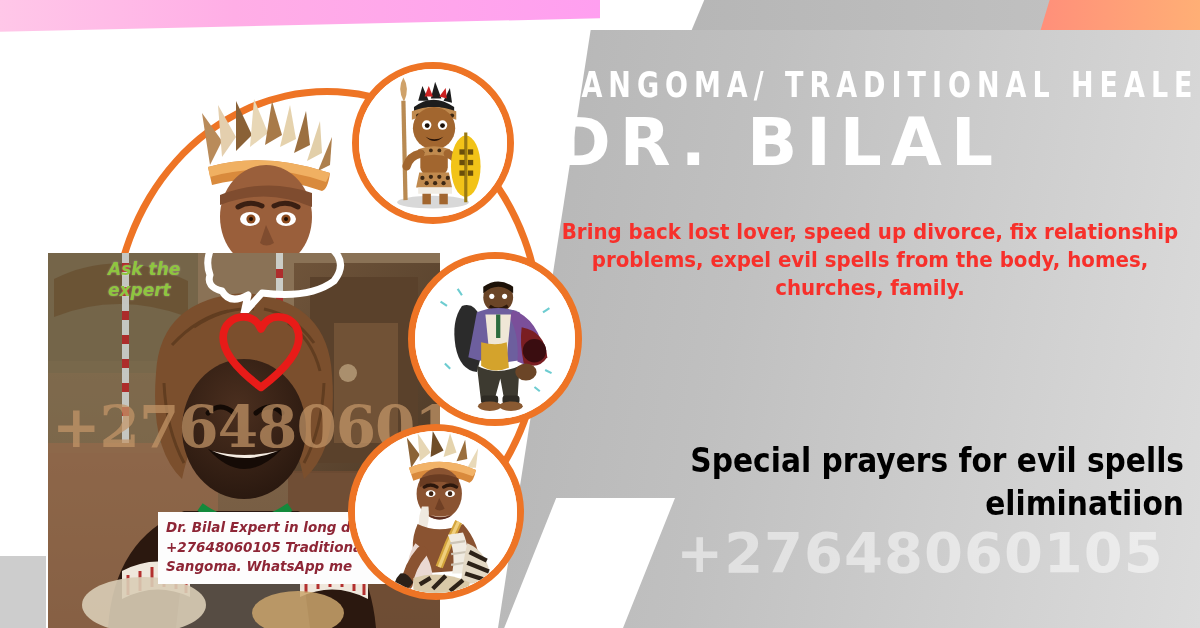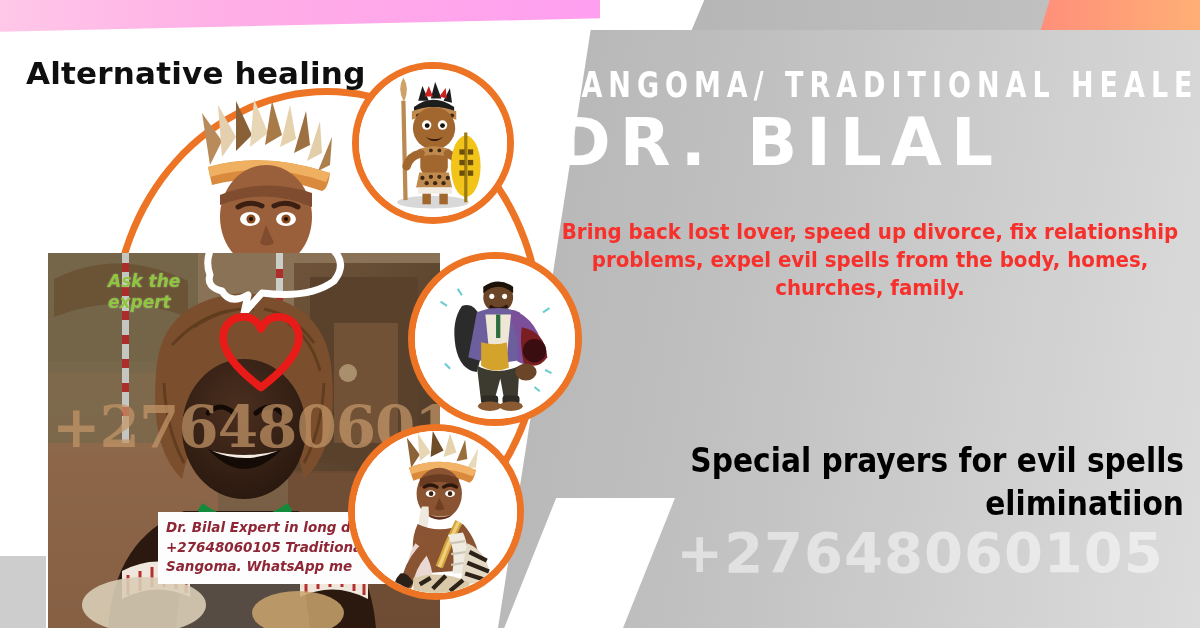--- a/index.html
+++ b/index.html
@@ -106,21 +106,21 @@
     overflow:hidden;z-index:5;background:#7a5a44;
   }
   .photo-bg{position:absolute;inset:0;}
   .heart{
     position:absolute;left:170px;top:60px;width:86px;height:80px;z-index:3;
   }
   .bubble{
     position:absolute;left:152px;top:-18px;width:150px;height:78px;z-index:4;
   }
   .bubble-text{
-    position:absolute;left:60px;top:18px;width:110px;text-align:left;
+    position:absolute;left:60px;top:6px;width:110px;text-align:left;
     color:#8ec63f;font-style:italic;font-weight:700;font-size:17px;
     font-family:"DejaVu Sans","Liberation Sans",sans-serif;line-height:1.25;z-index:5;
     text-shadow:0 0 2px rgba(255,255,255,.4);
   }
   .photo-watermark{
     position:absolute;left:4px;top:140px;width:430px;
     color:rgba(196,150,104,0.72);
     font-family:"DejaVu Serif","Liberation Serif",serif;
     font-weight:700;font-size:58px;letter-spacing:-1px;z-index:4;white-space:nowrap;
   }
@@ -154,21 +154,20 @@
   <div class="gray-foot"></div>
   <div class="gray-left-strip"></div>
   <div class="white-notch"></div>
 
   <div class="kicker">SANGOMA/ TRADITIONAL HEALER</div>
   <div class="bigname">DR. BILAL</div>
   <div class="redblock">Bring back lost lover, speed up divorce, fix relationship problems, expel evil spells from the body, homes, churches, family.</div>
   <div class="blackblock">Special prayers for  evil spells eliminatiion</div>
   <div class="phone-watermark">+27648060105</div>
 
-  <div class="alt-heading">Alternative healing</div>
 
   <div class="big-arc"></div>
 
   <svg class="illus-warrior" viewBox="0 0 230 230">
 
     <g>
       <path d="M60 70 L52 18 L72 46 Z" fill="#b98b5a"></path>
       <path d="M72 62 L68 10 L86 42 Z" fill="#e4cfae"></path>
       <path d="M86 56 L86 6 L102 40 Z" fill="#8a6136"></path>
       <path d="M100 52 L104 4 L118 38 Z" fill="#e8d7b6"></path>

